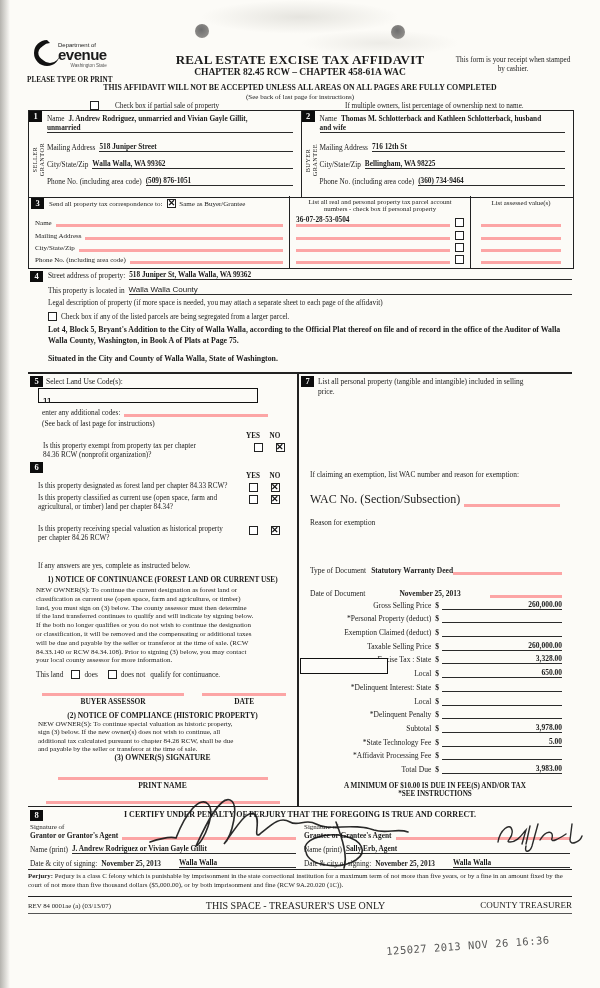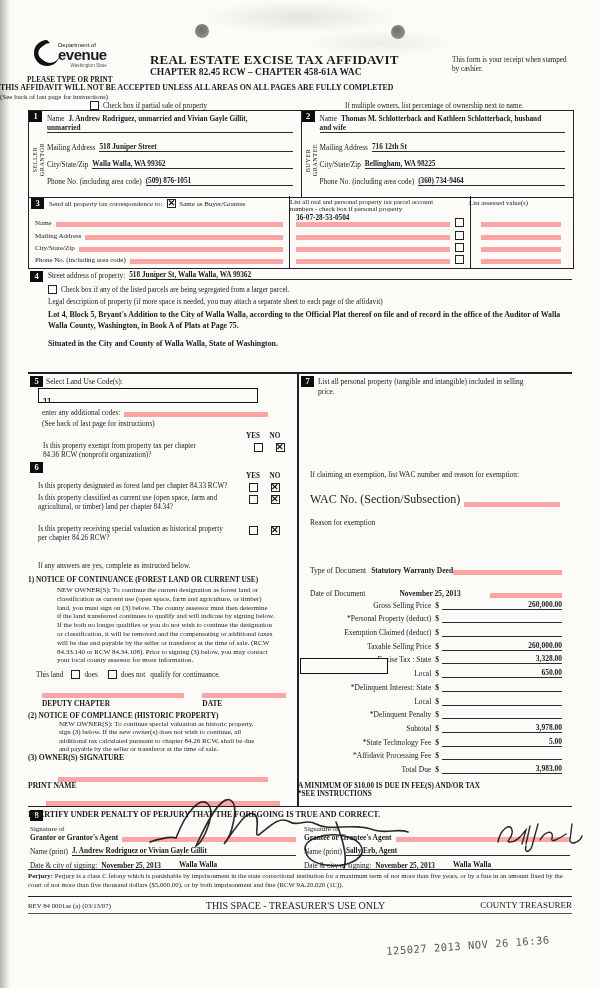--- a/index.html
+++ b/index.html
@@ -1,42 +1,42 @@
 <!DOCTYPE html>
 <html><head>
 <meta charset="utf-8">
 <style>
   html,body{margin:0;padding:0;background:#cfcdc9;}
   #page{position:relative;width:600px;height:988px;margin:0 auto;background:#fcfbf7;
         font-family:"Liberation Serif",serif;color:#1b1b1b;overflow:hidden;}
   .abs{position:absolute;}
   .b{font-weight:bold;}
-  .ctr{text-align:left;}
-  .ul{border-bottom:5px solid #fca5a5;}
+  .ctr{text-align:center;}
+  .ul{border-bottom:3px solid #fca5a5;}
   .frow{display:flex;align-items:flex-end;}
   .frow .lab{white-space:nowrap;margin-right:4px;}
   .frow .val{flex:1;border-bottom:1px solid #2a2a2a;font-weight:bold;white-space:nowrap;}
   .cb{display:inline-block;position:relative;width:7px;height:7px;border:1px solid #222;
       background:#fff;vertical-align:-1px;flex:none;}
   .cb.checked::after{content:"\2715";position:absolute;left:-0.5px;top:-1.5px;font-size:9px;
       font-weight:bold;color:#111;line-height:9px;}
   .badge{position:absolute;background:#0d0d0d;color:#f5f5f5;width:13px;height:11px;
       font-size:8.5px;font-weight:bold;text-align:center;line-height:11px;}
   .vtxt{position:absolute;writing-mode:vertical-rl;transform:rotate(180deg);
       font-size:6.3px;letter-spacing:.4px;color:#222;}
   .qrow{display:flex;align-items:flex-start;font-size:7.2px;line-height:9px;}
   .qtext{width:204px;}
   .qcol{width:22px;text-align:center;padding-top:1px;}
   .trow{display:flex;align-items:flex-end;justify-content:flex-end;height:13.7px;
       font-size:7.5px;padding-right:4px;}
   .tlab{white-space:nowrap;}
   .tcur{margin:0 3px 0 4px;font-weight:bold;}
   .tval{width:120px;border-bottom:1px solid #2a2a2a;text-align:right;font-weight:bold;}
   .trowL{display:flex;align-items:flex-end;font-size:7.5px;padding-right:4px;}
-  .noticeline{font-size:7px;line-height:8.8px;margin-left:21px;}
+  .noticeline{font-size:7px;line-height:8.8px;}
   .s3col{position:absolute;top:0;height:72px;}
   .s3row{position:absolute;display:flex;align-items:flex-end;height:11px;font-size:7px;left:6px;right:6px;}
   .holes{position:absolute;width:14px;height:14px;border-radius:50%;
       background:radial-gradient(circle at 45% 40%,#6e6e6e,#8f8d8a 70%,#b5b3af);}
   .smudge{position:absolute;border-radius:50%;pointer-events:none;}
 </style>
 </head>
 <body>
 
 <div id="page">
@@ -62,21 +62,21 @@
   </div>
   <div class="abs b" style="left:27px;top:76px;font-size:7.2px;">PLEASE TYPE OR PRINT</div>
 
   <div class="abs ctr b" style="left:150px;top:52px;width:300px;font-size:13px;letter-spacing:.2px;">REAL ESTATE EXCISE TAX AFFIDAVIT</div>
   <div class="abs ctr b" style="left:150px;top:67px;width:300px;font-size:9.5px;">CHAPTER 82.45 RCW – CHAPTER 458-61A WAC</div>
   <div class="abs ctr" style="left:452px;top:56px;width:122px;font-size:7.2px;line-height:9px;">This form is your receipt when stamped by cashier.</div>
 
   <div class="abs ctr b" style="left:0;top:83px;width:600px;font-size:7.8px;">THIS AFFIDAVIT WILL NOT BE ACCEPTED UNLESS ALL AREAS ON ALL PAGES ARE FULLY COMPLETED</div>
   <div class="abs ctr" style="left:0;top:92.5px;width:600px;font-size:7px;">(See back of last page for instructions)</div>
 
-  <div class="abs" style="left:90px;top:101px;font-size:7.2px;display:flex;align-items:center;">
+  <div class="abs" style="left:90px;top:101px;font-size:7.2px;display:flex;align-items:center;gap:12px;">
     <span class="cb" style="margin-right:4px;"></span>
     <span>Check box if partial sale of property</span>
   </div>
   <div class="abs" style="left:345px;top:102px;font-size:7.2px;">If multiple owners, list percentage of ownership next to name.</div>
 
   <div class="abs" style="left:28px;top:110px;width:544px;height:86px;border:1.5px solid #222;display:flex;">
     <div style="position:relative;width:272px;border-right:1.5px solid #222;">
       <div class="badge" style="left:0;top:0;">1</div>
       <div class="vtxt" style="left:2px;top:36px;">SELLER</div>
       <div class="vtxt" style="left:9px;top:32px;">GRANTOR</div>
@@ -191,25 +191,29 @@
         </div>
     </div>
   </div>
 
   <div class="abs" style="left:28px;top:270px;width:544px;height:102px;border-bottom:2px solid #222;">
     <div class="badge" style="left:2px;top:1px;">4</div>
     <div class="frow" style="margin-left:20px;font-size:7.3px;">
       <span class="lab">Street address of property:</span>
       <span class="val">518 Juniper St, Walla Walla, WA  99362</span>
     </div>
+    <div class="frow" style="margin-left:20px;margin-top:5px;font-size:7.3px;">
+      <span class="lab">This property is located in</span>
+      <span class="val" style="font-family:'Liberation Sans',sans-serif;font-weight:normal;font-size:8px;">Walla Walla County</span>
+    </div>
+    <div style="margin-left:20px;margin-top:4px;font-size:7.2px;">Legal description of property (if more space is needed, you may attach a separate sheet to each page of the affidavit)</div>
     <div style="margin-left:20px;margin-top:5px;font-size:7.2px;display:flex;align-items:center;">
       <span class="cb" style="margin-right:4px;"></span>
       <span>Check box if any of the listed parcels are being segregated from a larger parcel.</span>
     </div>
-    <div style="margin-left:20px;margin-top:4px;font-size:7.2px;">Legal description of property (if more space is needed, you may attach a separate sheet to each page of the affidavit)</div>
     <div class="b" style="margin-left:20px;margin-top:4px;width:520px;font-size:7.8px;line-height:10.5px;">Lot 4, Block 5, Bryant's Addition to the City of Walla Walla, according to the Official Plat thereof on file and of record in the office of the Auditor of Walla Walla County, Washington, in Book A of Plats at Page 75.</div>
     <div class="b" style="margin-left:20px;margin-top:8px;font-size:7.8px;">Situated in the City and County of Walla Walla, State of Washington.</div>
   </div>
 
   <div class="abs" style="left:297px;top:372px;width:1.5px;height:434px;background:#222;"></div>
 
   <div class="abs" style="left:28px;top:372px;width:269px;height:434px;">
     <div class="badge" style="left:2px;top:4px;">5</div>
     <div style="position:absolute;left:18px;top:5px;font-size:7.5px;">Select Land Use Code(s):</div>
     <div style="position:absolute;left:10px;top:16px;width:218px;height:13px;border:1.5px solid #111;">
@@ -274,21 +278,21 @@
       <span>This land</span>
       <span class="cb" style="margin:0 4px 0 8px;"></span>
       <span>does</span>
       <span class="cb" style="margin:0 4px 0 10px;"></span>
       <span>does not</span>
       <span style="margin-left:5px;">qualify for continuance.</span>
     </div>
     <div style="position:absolute;left:14px;top:320px;width:244px;display:flex;gap:18px;">
       <div style="flex:1.7;">
         <div class="ul" style="height:1px;"></div>
-        <div class="ctr b" style="font-size:7.4px;margin-top:1px;">DEPUTY CHAPTER</div>
+        <div class="ctr b" style="font-size:7.4px;margin-top:1px;">BUYER ASSESSOR</div>
       </div>
       <div style="flex:1;">
         <div class="ul" style="height:1px;"></div>
         <div class="ctr b" style="font-size:7.4px;margin-top:1px;">DATE</div>
       </div>
     </div>
 
     <div class="ctr b" style="position:absolute;left:0;top:339px;width:269px;font-size:7.4px;">(2) NOTICE OF COMPLIANCE (HISTORIC PROPERTY)</div>
     <div style="position:absolute;left:10px;top:348px;width:254px;">
       <div class="noticeline" style="line-height:8.3px;">NEW OWNER(S): To continue special valuation as historic property,</div>

